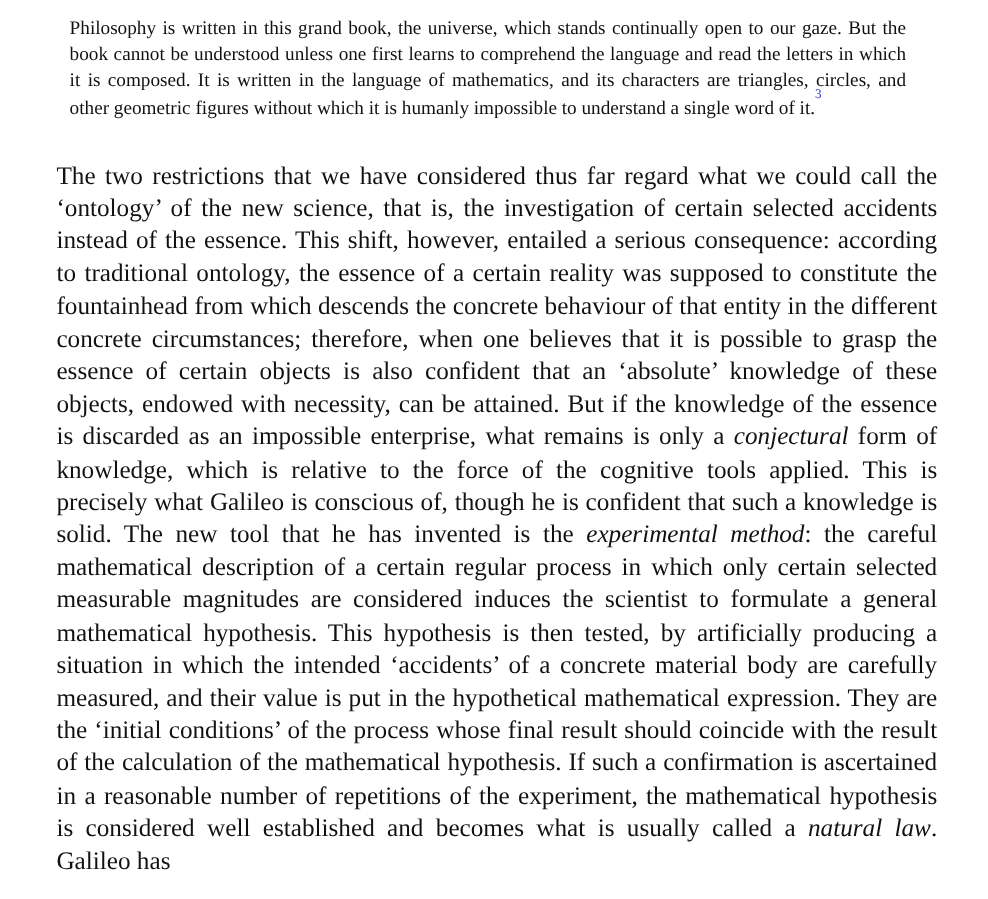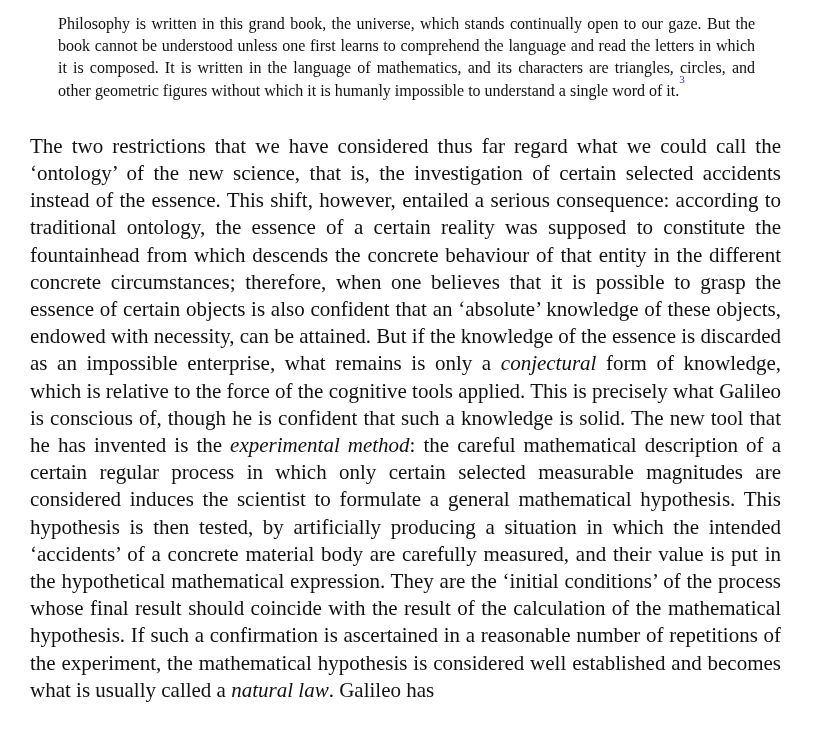--- a/index.html
+++ b/index.html
@@ -29,21 +29,21 @@
   }
   .footnote-sup {
     font-size: 11px;
     line-height: 0;
     position: relative;
     top: -0.55em;
     text-decoration: none;
     cursor: pointer;
   }
   .body-text {
-    margin: 31px 0 0 0;
+    margin: 31px 0 0 17px;
     font-size: 21px;
     line-height: 27.2px;
     text-align: justify;
   }
   .italic {
     font-style: italic;
   }
   .normal {
     font-style: normal;
   }

